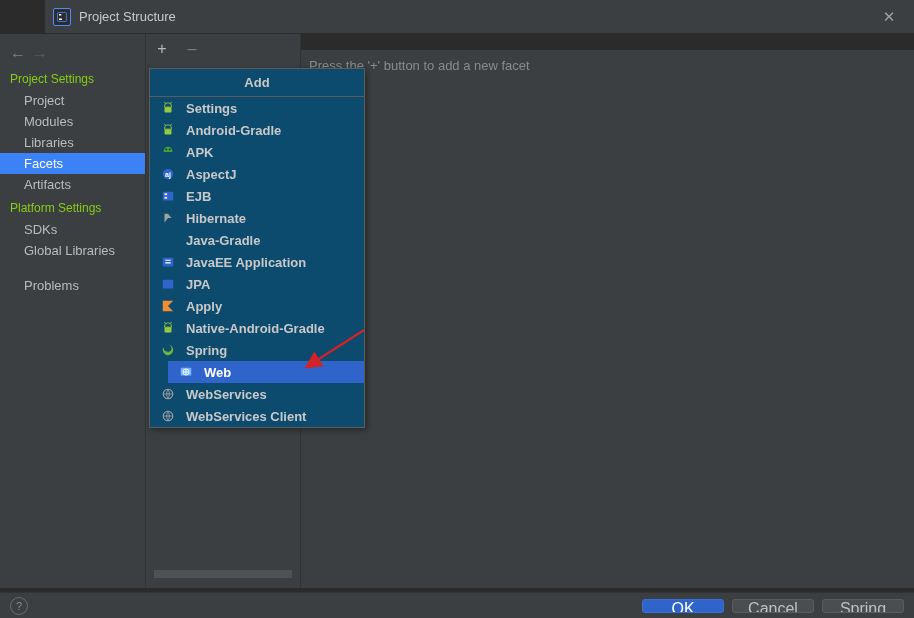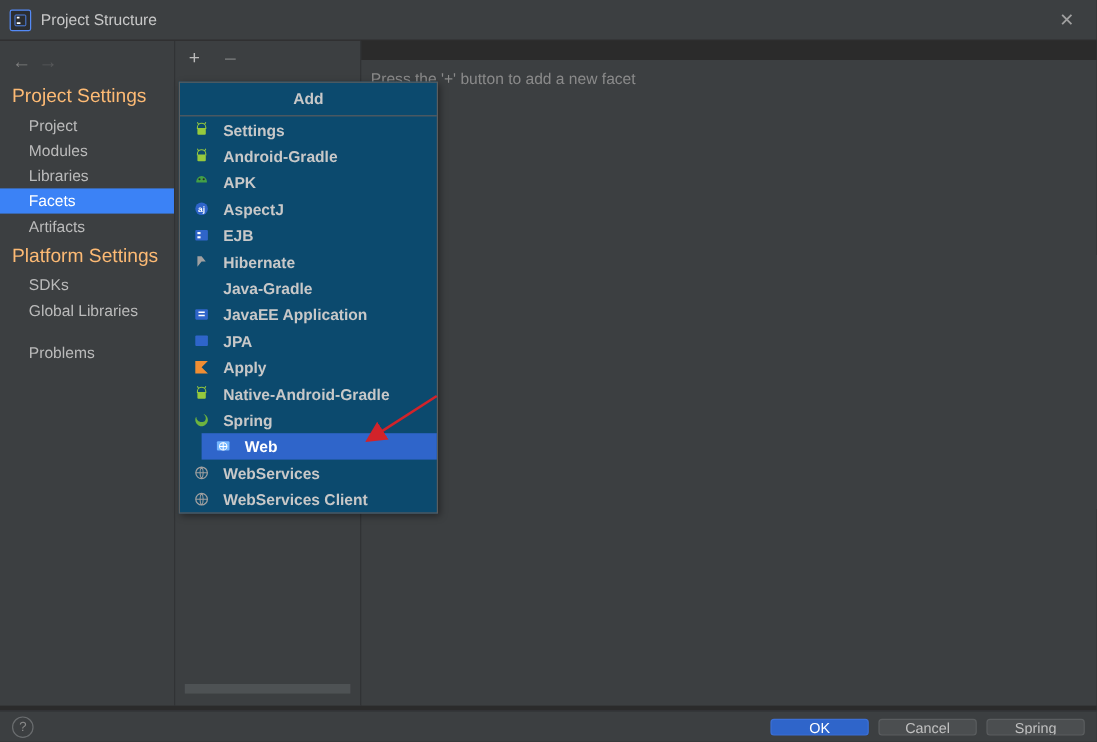--- a/index.html
+++ b/index.html
@@ -14,20 +14,21 @@
   }
 
   
   .titlebar {
     height: 34px;
     background: #3c3f41;
     display: flex;
     align-items: center;
     padding: 0 8px;
     border-bottom: 1px solid #2b2b2b;
+    margin-left: 45px;
   }
   .titlebar .app-icon {
     width: 18px; height: 18px;
     display: flex; align-items: center; justify-content: center;
     border: 1px solid #548af7;
     border-radius: 2px;
     margin-right: 8px;
     background:#2b2d30;
   }
   .titlebar .app-icon svg { width: 12px; height: 12px; }
@@ -49,23 +50,23 @@
     height: 26px;
     display: flex;
     align-items: center;
     gap: 6px;
     padding: 0 10px;
     color: #808080;
   }
   .navrow span { font-size: 16px; line-height:1; }
 
   .section-head {
-    color:#fdba74;
+    color:#84cc16;
     padding: 6px 10px 4px 10px;
-    font-size:16px;
+    font-size:12px;
   }
   .side-item {
     padding: 3px 10px 3px 24px;
     color:#bbbbbb;
     cursor: pointer;
   }
   .side-item.selected {
     background: #3b82f6;
     color: #ffffff;
   }
@@ -163,21 +164,21 @@
     gap:8px;
   }
   .footer .help {
     width:18px; height:18px; border:1px solid #6a6d6f; border-radius:50%;
     display:flex;align-items:center;justify-content:center;color:#8a8a8a;font-size:11px;
   }
   .footer .spacer{flex:1;}
   .footer .btn {
     min-width:82px; height:22px; border:1px solid #5a5d5f; background:#4b4e50;
     color:#c0c0c0; border-radius:3px; display:flex;align-items:center;justify-content:center;
-    font-size:12px; cursor:pointer; overflow:hidden;
+    font-size:16px; cursor:pointer; overflow:hidden;
   }
   .footer .btn.primary { border:1px solid #3b6fd6; background:#2f65ca; color:#fff;}
   .footer .btn.cutoff { height:14px; align-items:flex-start;}
 
   
   .ic-android { fill:#96c93d; }
   .ic-apk { fill:#43a047; }
   .ic-aspectj circle { fill:#2f65ca; }
   .ic-ejb { fill:#2f65ca; }
   .ic-hib { fill:#a0a0a0;}

